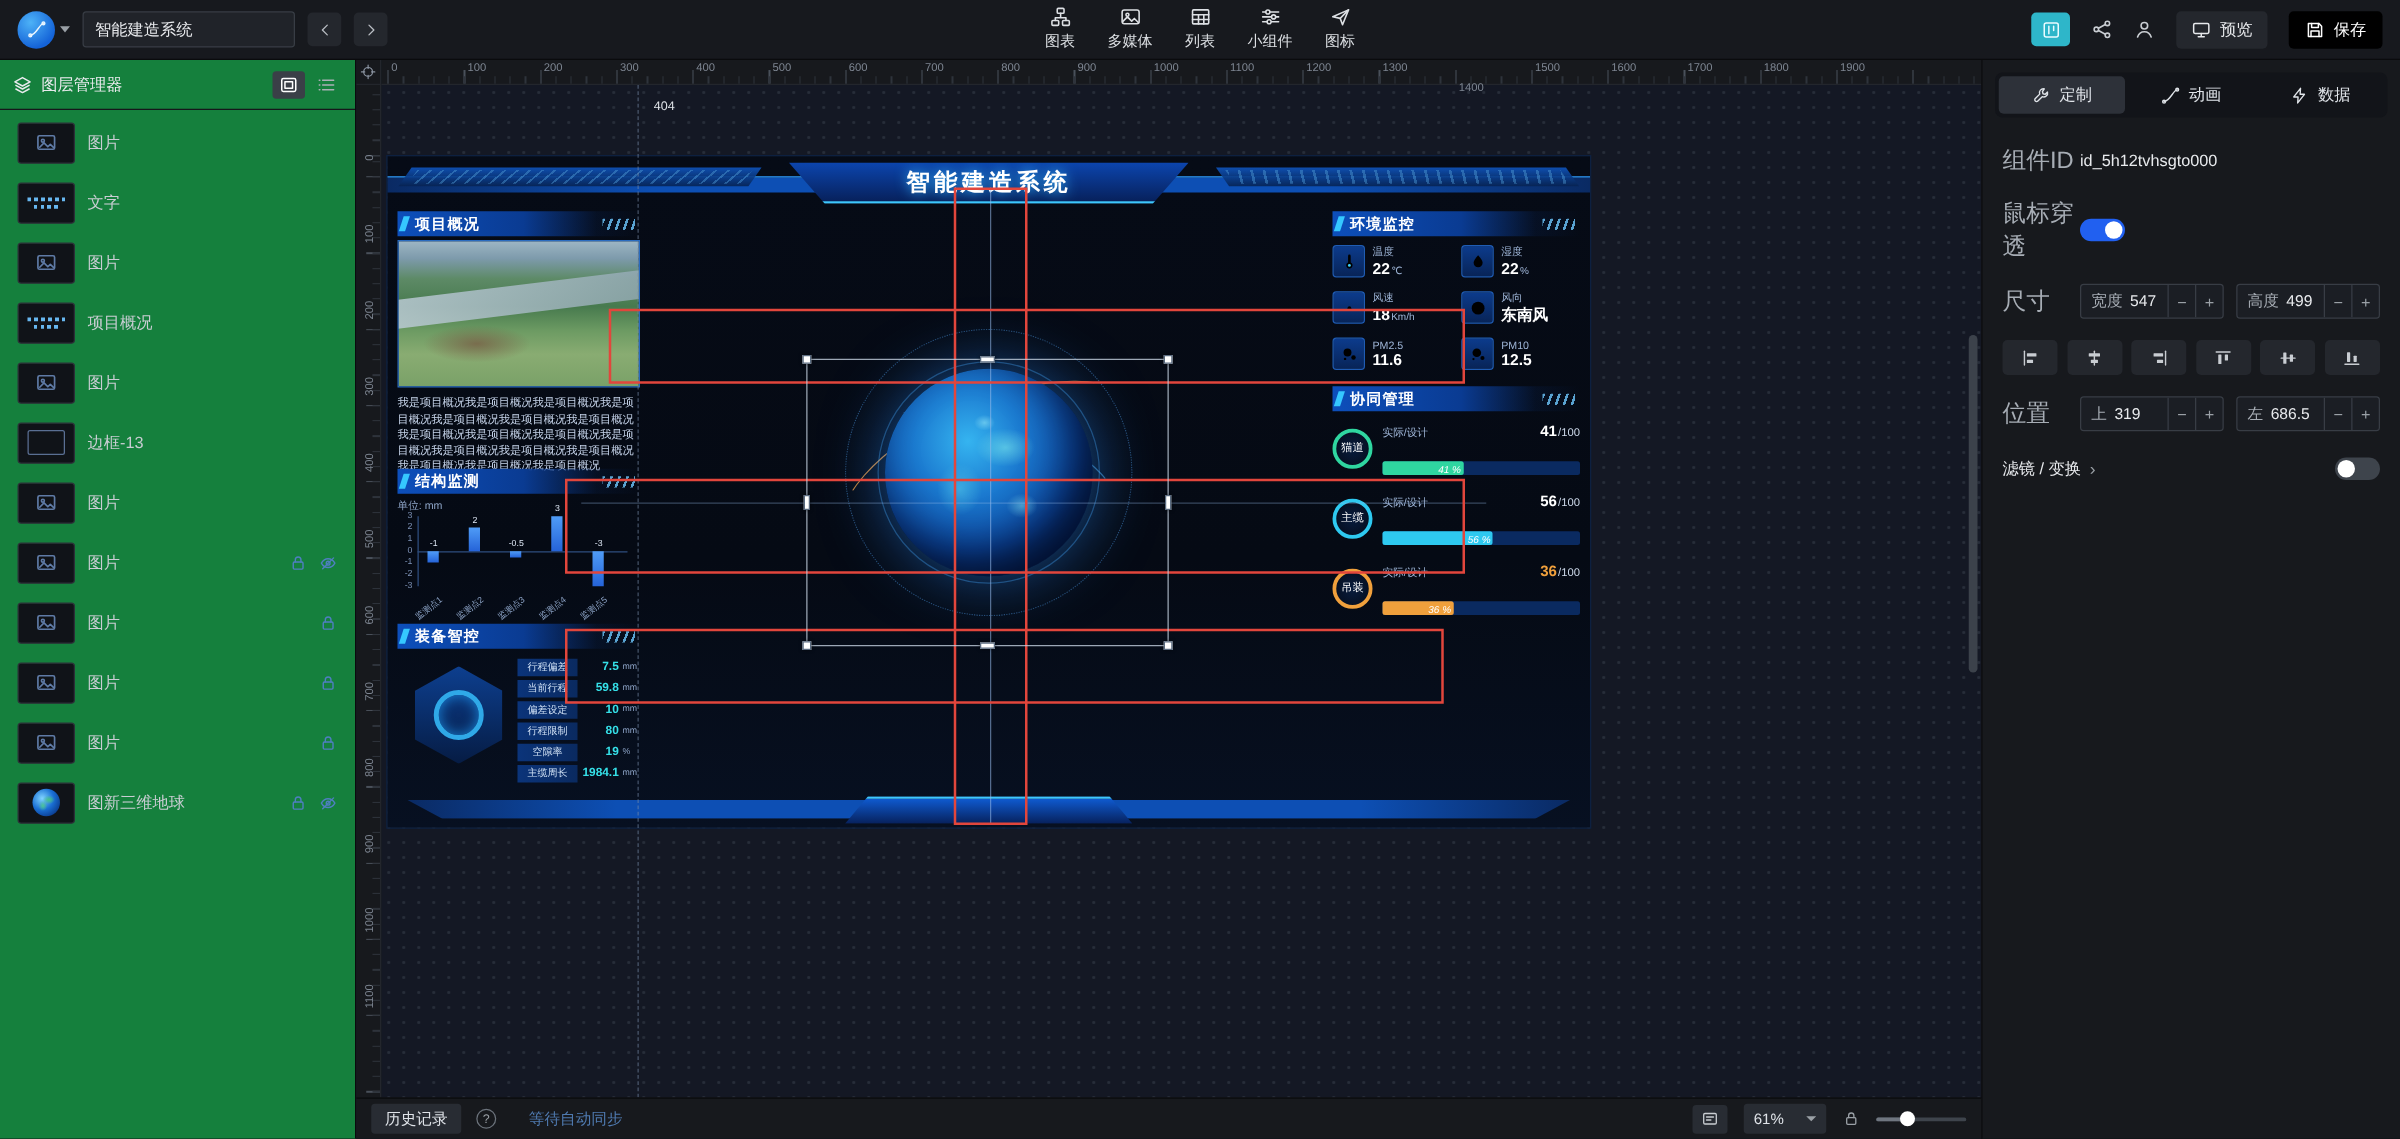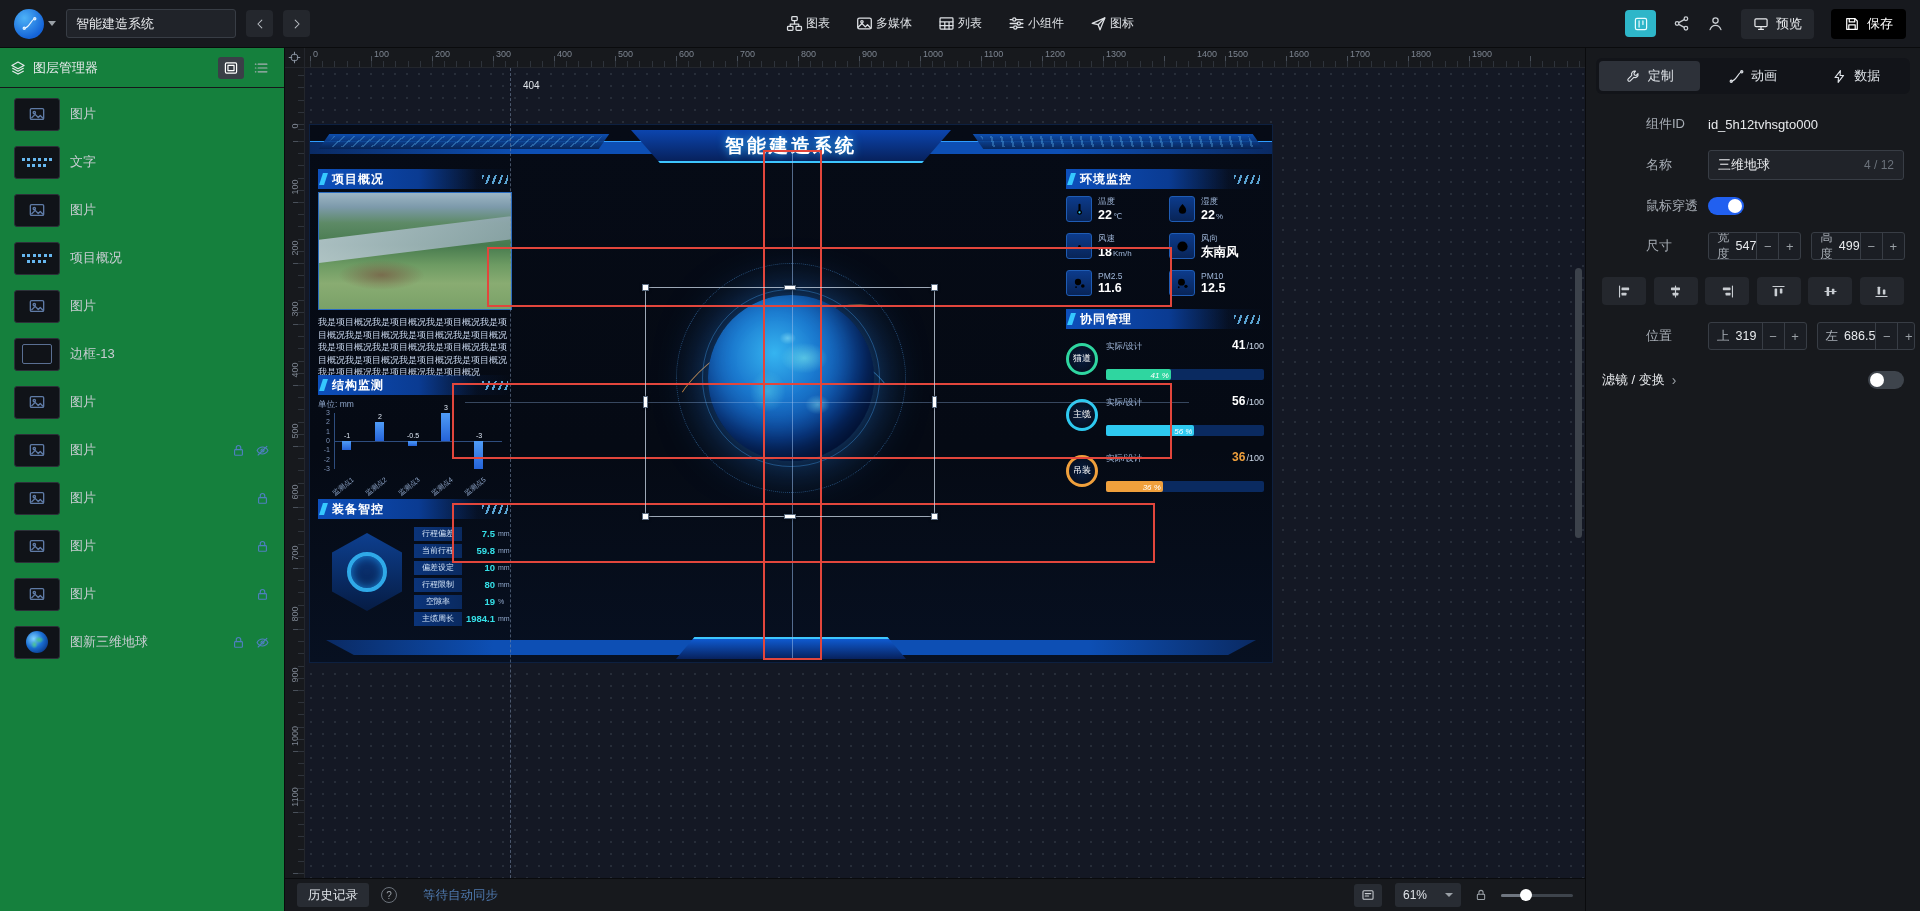--- a/index.html
+++ b/index.html
@@ -13,21 +13,21 @@
 
 .topbar{height:48px;display:flex;align-items:center;gap:10px;padding:0 14px;background:#17191e;border-bottom:1px solid #0a0b0d;position:relative;z-index:20;}
 .logo-wrap{display:flex;align-items:center;gap:4px;cursor:pointer;}
 .logo-circle{width:30px;height:30px;border-radius:50%;background:radial-gradient(circle at 35% 30%,#4db2f7,#1463d8 72%);display:flex;align-items:center;justify-content:center;color:#eaf6ff;}
 .logo-circle svg{width:15px;height:15px;}
 .chev-down{width:0;height:0;border-left:4px solid transparent;border-right:4px solid transparent;border-top:5px solid #9aa0a6;}
 .title-input{width:170px;height:29px;background:#202329;border:1px solid #383d45;border-radius:3px;color:#e8eaed;padding:0 9px;font-size:13px;}
 .nav-btn{width:27px;height:27px;background:#24272d;border-radius:4px;display:flex;align-items:center;justify-content:center;color:#b8bcc2;}
 .nav-btn svg{width:14px;height:14px;}
 .topbar-center{position:absolute;left:50%;transform:translateX(-50%);display:flex;gap:26px;}
-.nav-item{display:flex;align-items:center;gap:3px;cursor:pointer;color:#dde0e4;}
+.nav-item{display:flex;flex-direction:column;align-items:center;gap:3px;cursor:pointer;color:#dde0e4;}
 .nav-item .ico svg{width:17px;height:17px;}
 .nav-label{font-size:12px;}
 .topbar-right{margin-left:auto;display:flex;align-items:center;gap:17px;}
 .lib-btn{width:31px;height:27px;border-radius:4px;background:#2eb6c9;display:flex;align-items:center;justify-content:center;color:#eafcff;}
 .ghost-btn{color:#c9cdd2;display:flex;}
 .ghost-btn svg{width:17px;height:17px;}
 .preview-btn{height:30px;padding:0 12px;background:#24272d;border-radius:4px;display:flex;align-items:center;gap:7px;font-size:13px;color:#e8eaed;}
 .save-btn{height:30px;padding:0 13px;background:#000000;border-radius:4px;display:flex;align-items:center;gap:7px;font-size:13px;color:#fff;}
 
 
@@ -184,21 +184,21 @@
 .zs-knob{position:absolute;left:35%;top:50%;transform:translate(-50%,-50%);width:12px;height:12px;border-radius:50%;background:#fff;}
 
 
 .inspector{width:335px;background:#17191d;border-left:1px solid #0a0b0d;flex-shrink:0;}
 .tabs{margin:10px 10px 0;display:flex;background:#121419;border-radius:6px;padding:3px;gap:2px;}
 .tab{flex:1;height:30px;display:flex;align-items:center;justify-content:center;gap:7px;font-size:13px;color:#dfe3e8;border-radius:4px;cursor:pointer;}
 .tab.active{background:#2d3139;}
 .tab .ico svg{width:15px;height:15px;}
 .insp-body{padding:4px 16px;}
 .irow{display:flex;align-items:center;margin-top:17px;}
-.ilbl{width:62px;font-size:13px;color:#a7adb5;flex-shrink:0;margin-left:44px;}
+.ilbl{width:62px;font-size:19px;color:#a7adb5;flex-shrink:0;}
 .ival{font-size:13px;color:#e8eaed;}
 .name-box{flex:1;height:30px;background:#202329;border:1px solid #383d45;border-radius:3px;display:flex;align-items:center;padding:0 9px;}
 .name-box .nm{flex:1;font-size:13px;color:#e8eaed;}
 .counter{font-size:12px;color:#6b727b;}
 .toggle{width:36px;height:18px;border-radius:9px;position:relative;cursor:pointer;flex-shrink:0;}
 .toggle.on{background:#2160f0;}
 .toggle.off{background:#3e444c;}
 .tknob{position:absolute;top:2px;width:14px;height:14px;border-radius:50%;background:#fff;}
 .toggle.on .tknob{right:2px;}
 .toggle.off .tknob{left:2px;}
@@ -579,21 +579,21 @@
         <span class="rt-num" style="left: 252px;">400</span>
         <span class="rt-num" style="left: 313px;">500</span>
         <span class="rt-num" style="left: 374px;">600</span>
         <span class="rt-num" style="left: 435px;">700</span>
         <span class="rt-num" style="left: 496px;">800</span>
         <span class="rt-num" style="left: 557px;">900</span>
         <span class="rt-num" style="left: 618px;">1000</span>
         <span class="rt-num" style="left: 679px;">1100</span>
         <span class="rt-num" style="left: 740px;">1200</span>
         <span class="rt-num" style="left: 801px;">1300</span>
-        <span class="rt-num" style="left: 892px;">1400</span>
+        <span class="rt-num" style="left: 862px; margin-top: 16px;">1400</span>
         <span class="rt-num" style="left: 923px;">1500</span>
         <span class="rt-num" style="left: 984px;">1600</span>
         <span class="rt-num" style="left: 1045px;">1700</span>
         <span class="rt-num" style="left: 1106px;">1800</span>
         <span class="rt-num" style="left: 1167px;">1900</span>
       </div>
     <div class="ruler-left" id="rulerLeft">
         <span class="rl-num" style="top: 53px;">0</span>
         <span class="rl-num" style="top: 114px;">100</span>
         <span class="rl-num" style="top: 175px;">200</span>
@@ -920,27 +920,20 @@
           </span>
           <span>数据</span>
         </div>
       </div>
     <div class="insp-body">
       <div class="irow">
         <span class="ilbl">组件ID</span>
         <span class="ival">id_5h12tvhsgto000</span>
       </div>
       <div class="irow">
-        <span class="ilbl">名称</span>
-        <div class="name-box">
-          <span class="nm">三维地球</span>
-          <span class="counter">4 / 12</span>
-        </div>
-      </div>
-      <div class="irow">
         <span class="ilbl">鼠标穿透</span>
         <div class="toggle on">
             <div class="tknob"></div>
           </div>
       </div>
       <div class="irow">
         <span class="ilbl">尺寸</span>
         <div class="steppers">
           <div class="stepper">
             <span class="s-lbl">宽度</span>

